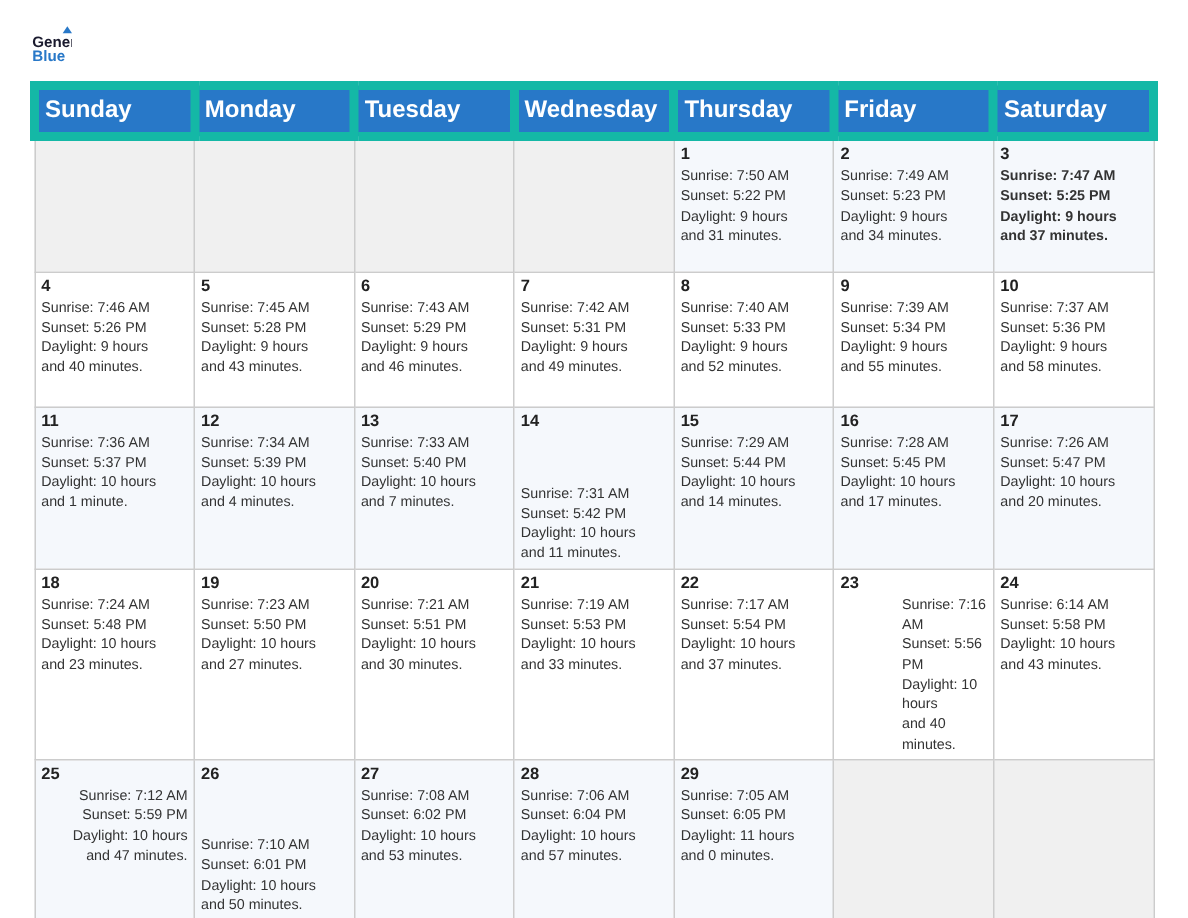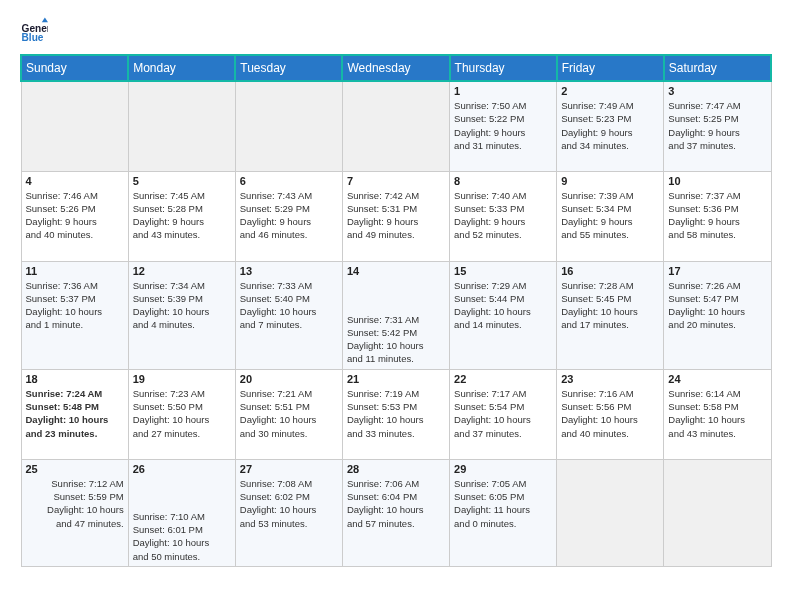--- a/index.html
+++ b/index.html
@@ -38,25 +38,25 @@
       color: #333;
     }
     table {
       width: 100%;
       border-collapse: collapse;
       table-layout: fixed;
     }
     thead tr th {
       background-color: #2878c8;
       color: #fff;
-      font-size: 12px;
-      font-weight: normal;
+      font-size: 16px;
+      font-weight: bold;
       padding: 5px 4px;
       text-align: left;
-      border: 2px solid #14b8a6;
+      border: 6px solid #14b8a6;
     }
     tbody tr td {
       vertical-align: top;
       border: 1px solid #ccc;
       padding: 3px 4px;
       font-size: 10px;
       color: #222;
       min-height: 80px;
       height: 90px;
     }
@@ -125,21 +125,21 @@
         </td>
         <td>
           <span class="day-num">2</span>
           <div class="day-info" style="white-space: pre-line;">Sunrise: 7:49 AM
 Sunset: 5:23 PM
 Daylight: 9 hours
 and 34 minutes.</div>
         </td>
         <td>
           <span class="day-num">3</span>
-          <div class="day-info" style="white-space: pre-line;">Sunrise: 7:47 AM
+          <div class="day-info" style="white-space: pre-line; font-weight: bold;">Sunrise: 7:47 AM
 Sunset: 5:25 PM
 Daylight: 9 hours
 and 37 minutes.</div>
         </td>
       </tr>
       <tr>
         <td>
           <span class="day-num">4</span>
           <div class="day-info" style="white-space: pre-line;">Sunrise: 7:46 AM
 Sunset: 5:26 PM
@@ -236,21 +236,21 @@
           <span class="day-num">17</span>
           <div class="day-info" style="white-space: pre-line;">Sunrise: 7:26 AM
 Sunset: 5:47 PM
 Daylight: 10 hours
 and 20 minutes.</div>
         </td>
       </tr>
       <tr>
         <td>
           <span class="day-num">18</span>
-          <div class="day-info" style="white-space: pre-line; font-weight: bold;">Sunrise: 7:24 AM
+          <div class="day-info" style="white-space: pre-line;">Sunrise: 7:24 AM
 Sunset: 5:48 PM
 Daylight: 10 hours
 and 23 minutes.</div>
         </td>
         <td>
           <span class="day-num">19</span>
           <div class="day-info" style="white-space: pre-line;">Sunrise: 7:23 AM
 Sunset: 5:50 PM
 Daylight: 10 hours
 and 27 minutes.</div>
@@ -271,21 +271,21 @@
         </td>
         <td>
           <span class="day-num">22</span>
           <div class="day-info" style="white-space: pre-line;">Sunrise: 7:17 AM
 Sunset: 5:54 PM
 Daylight: 10 hours
 and 37 minutes.</div>
         </td>
         <td>
           <span class="day-num">23</span>
-          <div class="day-info" style="white-space: pre-line;">Sunrise: 7:16 AM
+          <div class="day-info" style="white-space: pre-line; margin-left: 41px;">Sunrise: 7:16 AM
 Sunset: 5:56 PM
 Daylight: 10 hours
 and 40 minutes.</div>
         </td>
         <td>
           <span class="day-num">24</span>
           <div class="day-info" style="white-space: pre-line;">Sunrise: 6:14 AM
 Sunset: 5:58 PM
 Daylight: 10 hours
 and 43 minutes.</div>

